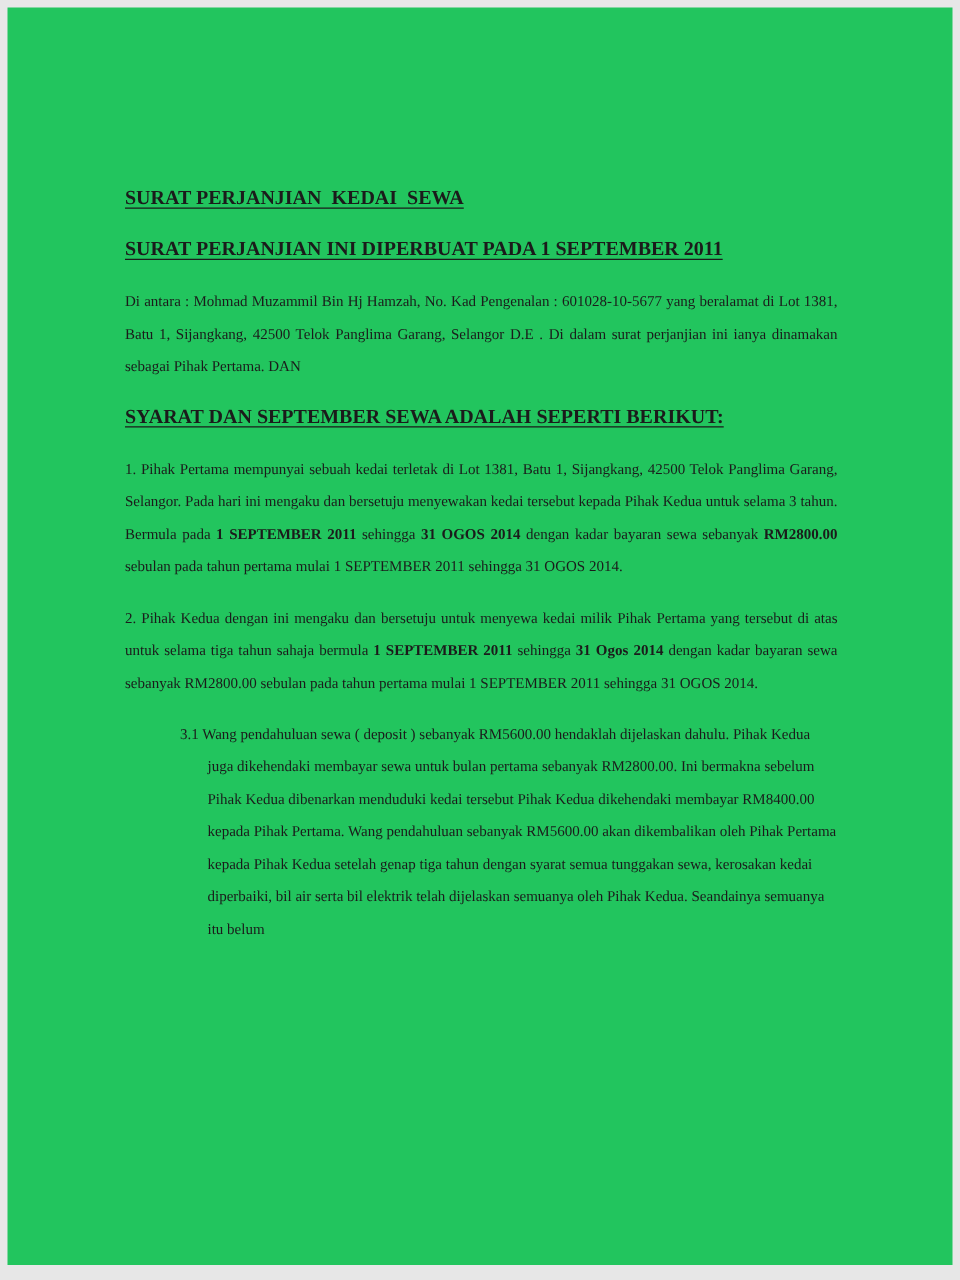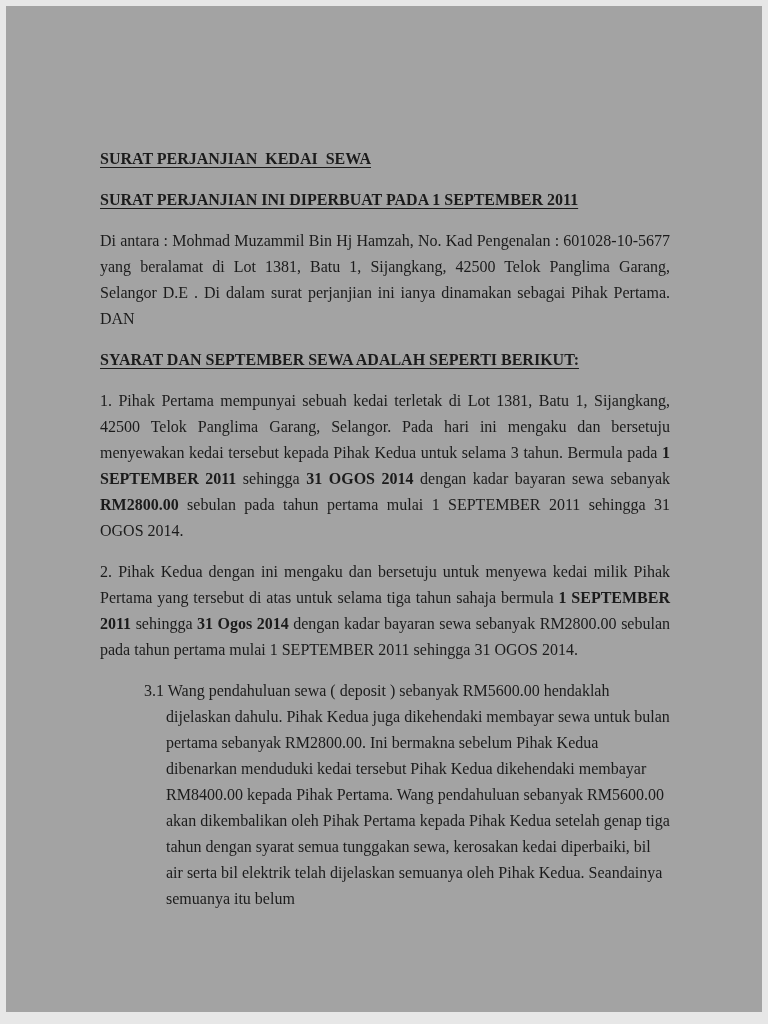--- a/index.html
+++ b/index.html
@@ -9,37 +9,37 @@
     background: #e7e7e7;
     font-family: "Liberation Serif", "DejaVu Serif", serif;
     overflow: hidden;
   }
   .page {
     position: absolute;
     left: 6px;
     top: 6px;
     width: 756px;
     height: 1006px;
-    background: #a3a3a3;
+    background: #22c55e;
   }
   .content {
     padding: 140px 92px 0 94px; 
     color: #1b1b1b;
   }
   .heading {
     font-size: 16px;
     line-height: 26px;
     font-weight: bold;
     text-decoration: underline;
     text-underline-offset: 3px;
     white-space: pre-wrap;
     margin-bottom: 15px;
   }
   .para {
-    font-size: 16px;
+    font-size: 12px;
     line-height: 26px;
     text-align: justify;
     margin-bottom: 15px;
   }
   .para .b { font-weight: bold; }
   .subclause {
     text-align: left;
     padding-left: 66px;
     text-indent: -22px;
     margin-bottom: 0;

